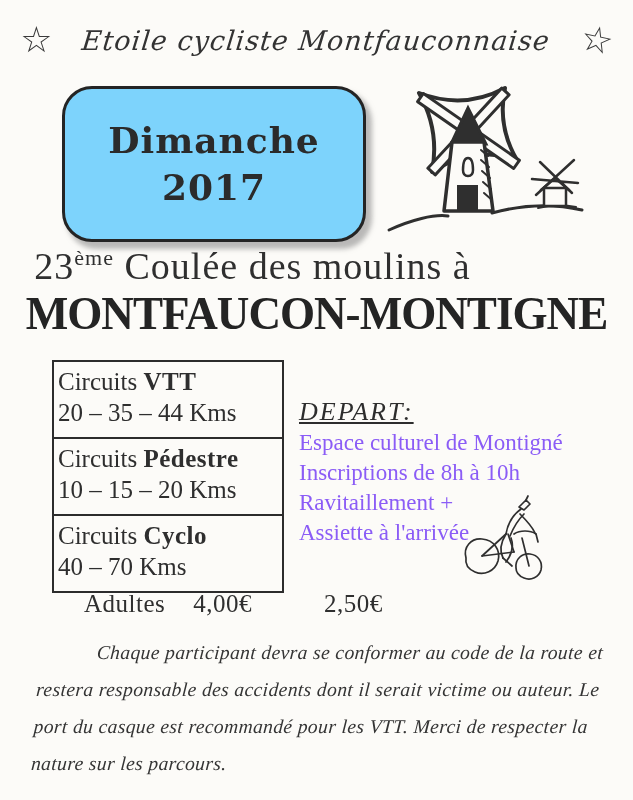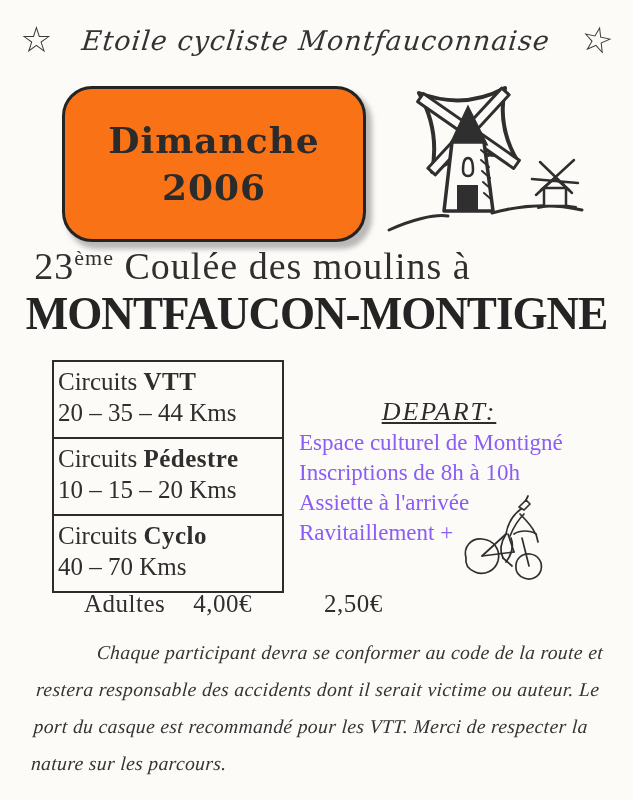--- a/index.html
+++ b/index.html
@@ -28,21 +28,21 @@
     font-size:27px;
     letter-spacing:1px;
     transform:skewX(-6deg);
     color:#333;
     white-space:nowrap;
   }
   
   .date-box{
     position:absolute;left:62px;top:86px;width:298px;height:150px;
     border:3px solid #242424;border-radius:30px;
-    background:#f97316;
+    background:#7dd3fc;
     box-shadow:5px 6px 5px 1px rgba(130,130,130,0.55);
     display:flex;flex-direction:column;align-items:center;justify-content:center;
     text-align:center;
   }
   .date-line{
     font-family:"DejaVu Serif", serif;
     font-weight:bold;font-size:36px;line-height:47px;color:#2b2b2b;
     letter-spacing:1px;
   }
   
@@ -69,21 +69,21 @@
     margin-top:-2px;
   }
   .circuit-row:first-child{margin-top:0;}
   .circuit-title{font-size:25px;line-height:31px;}
   .circuit-title b{letter-spacing:0.5px;}
   .circuit-dist{font-size:25px;line-height:31px;}
   
   .depart{position:absolute;left:299px;top:396px;width:280px;}
   .depart-heading{
     font-style:italic;font-size:26px;line-height:32px;
-    text-decoration:underline;letter-spacing:2px;color:#2d2d2d;text-align:center;
+    text-decoration:underline;letter-spacing:2px;color:#2d2d2d;
   }
   .depart-line{font-size:23px;line-height:30px;color:#8b5cf6;}
   
   .pricing{
     position:absolute;left:84px;top:590px;width:520px;
     display:flex;align-items:center;
     font-size:25px;color:#2f2f2f;letter-spacing:0.5px;
   }
   .pricing .gap-sm{width:28px;}
   .pricing .gap-lg{width:44px;}
@@ -107,21 +107,21 @@
 <div class="flyer">
 
   <div class="club-header">
     <span class="star">☆</span>
     <span class="club-name">Etoile cycliste Montfauconnaise</span>
     <span class="star right">☆</span>
   </div>
 
   <div class="date-box">
     <div class="date-line">Dimanche</div>
-    <div class="date-line">2006</div>
+    <div class="date-line">2017</div>
   </div>
 
   <div class="windmill">
     <svg width="200" height="158" viewBox="0 0 200 158">
 
       <path class="ink" stroke-width="3" d="M3,150 C25,140 48,134 62,136"></path>
       <path class="ink" stroke-width="3" d="M106,133 C135,125 165,123 196,130"></path>
       <path class="ink" stroke-width="2" d="M152,128 C165,125 178,125 190,127"></path>
 
       <path class="ink paper" stroke-width="4" d="M33,13 Q78,30 119,8 Q111,46 131,80 Q88,64 46,92 Q54,50 33,13 Z"></path>
@@ -163,22 +163,22 @@
     <div class="circuit-row">
       <div class="circuit-title"><span>Circuits </span><b>Cyclo</b></div>
       <div class="circuit-dist">40 – 70 Kms</div>
     </div>
   </div>
 
   <div class="depart">
     <div class="depart-heading">DEPART:</div>
     <div class="depart-line">Espace culturel de Montigné</div>
     <div class="depart-line">Inscriptions de 8h à 10h</div>
+    <div class="depart-line">Ravitaillement +</div>
     <div class="depart-line">Assiette à l'arrivée</div>
-    <div class="depart-line">Ravitaillement +</div>
   </div>
 
   <div class="cyclist">
     <svg width="108" height="96" viewBox="0 0 108 96">
       <g class="ink" stroke-width="1.7">
 
         <path d="M10,66 C7,55 15,46 26,47 C38,48 45,58 42,69 C39,79 28,84 19,80 C12,77 9,72 10,66 Z"></path>
 
         <path d="M60,76 C59,67 66,61 74,62 C82,63 87,70 85,78 C83,85 75,89 68,86 C63,84 60,81 60,76 Z"></path>
 

